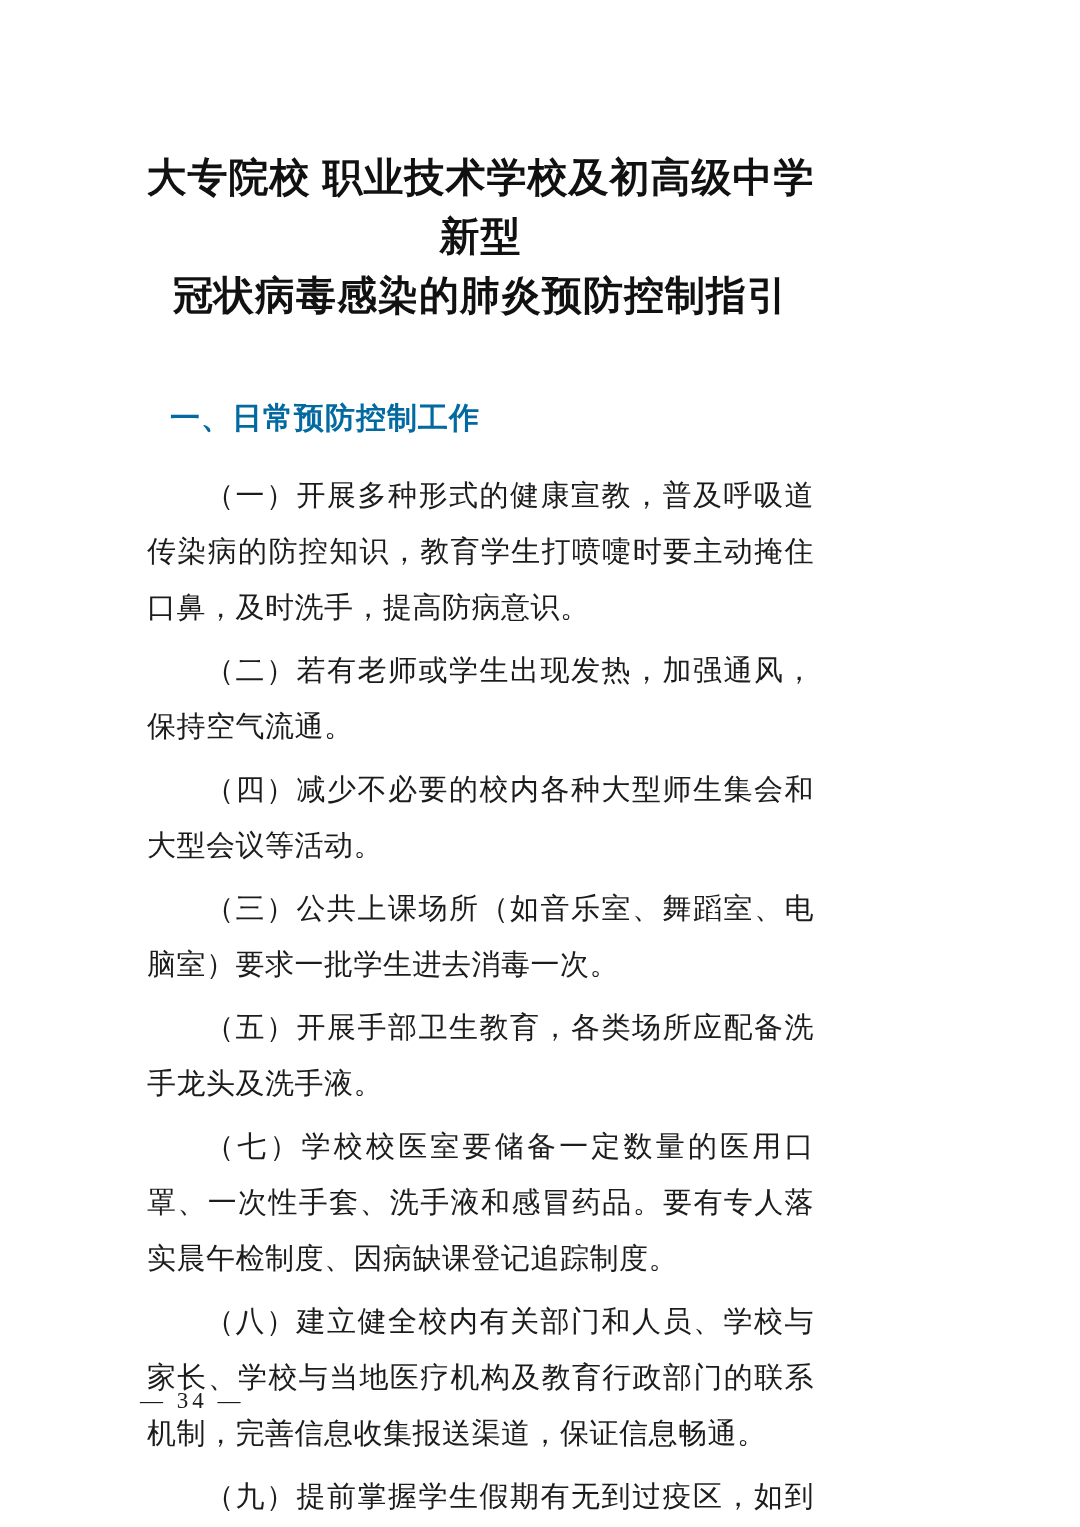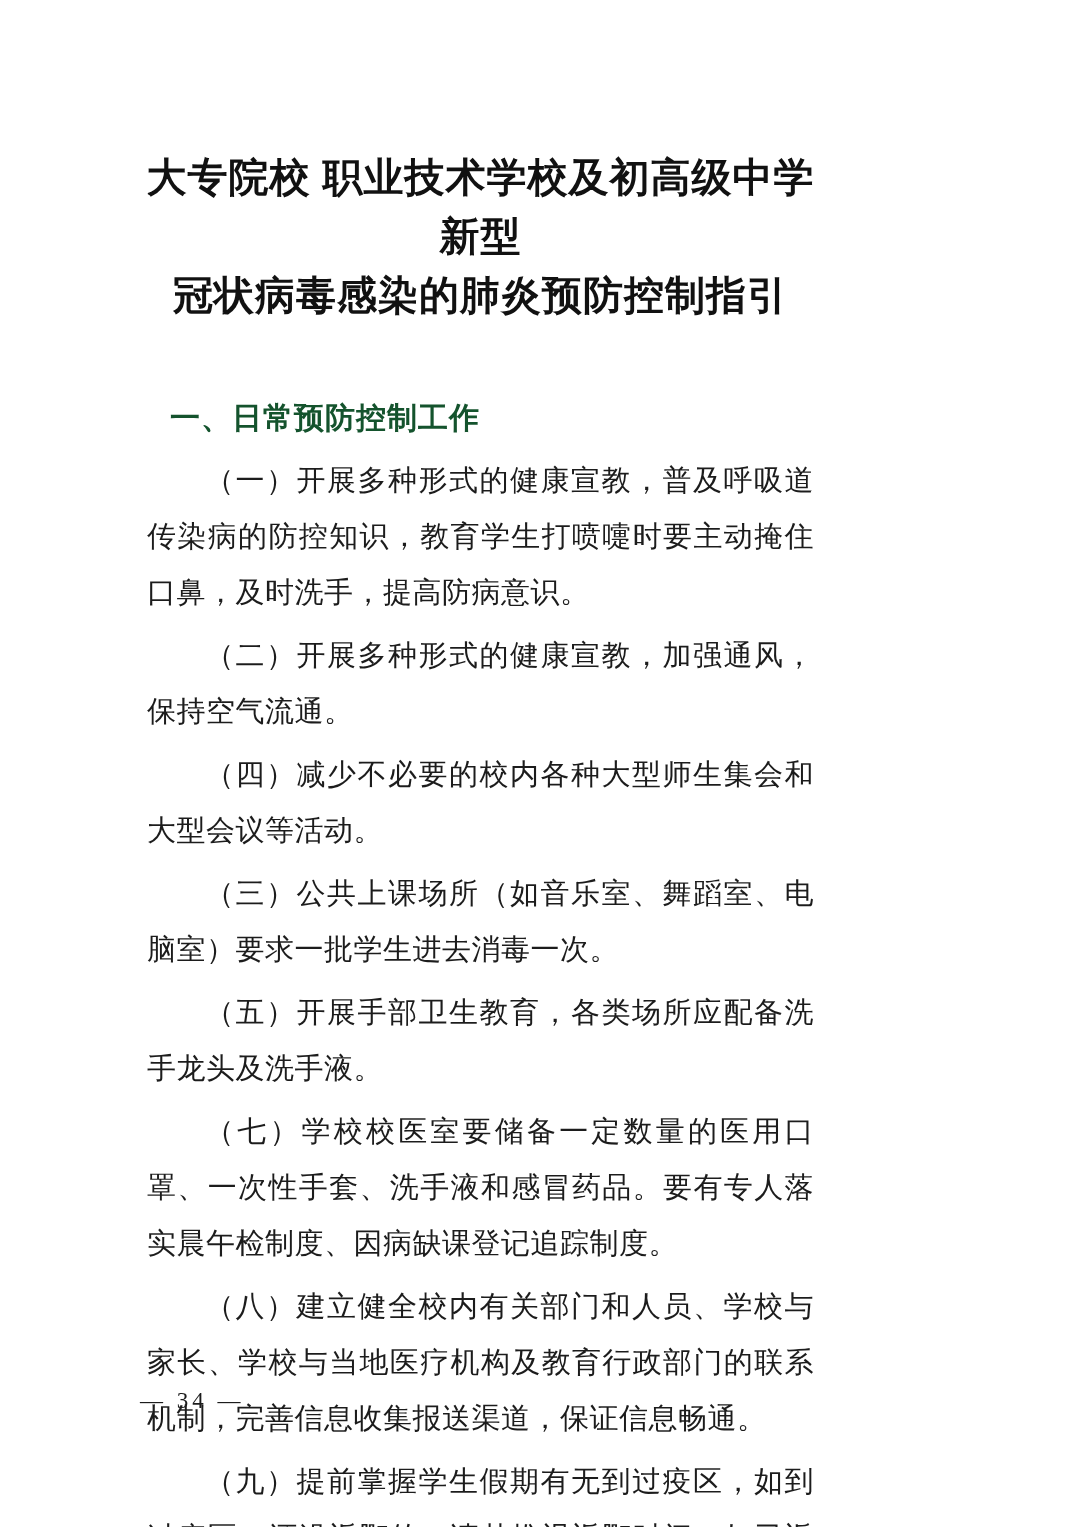--- a/index.html
+++ b/index.html
@@ -36,22 +36,22 @@
     letter-spacing: 1px;
   }
   .doc-title .title-line {
     display: block;
   }
   .section-heading {
     font-family: "Liberation Sans", sans-serif;
     font-weight: 700;
     font-size: 30px;
     line-height: 38px;
-    color: #14532d;
-    margin: 0 0 15px 0;
+    color: #0369a1;
+    margin: 0 0 30px 0;
     text-indent: 1em;
     letter-spacing: 1px;
   }
   .body-text p {
     margin: 7px;
     font-size: 29px;
     line-height: 56px;
     text-align: justify;
     text-justify: inter-ideograph;
     text-indent: 2em;
@@ -74,21 +74,21 @@
 
   <h1 class="doc-title">
     <span class="title-line">大专院校 职业技术学校及初高级中学新型</span>
     <span class="title-line">冠状病毒感染的肺炎预防控制指引</span>
   </h1>
 
   <h2 class="section-heading">一、日常预防控制工作</h2>
 
   <div class="body-text">
     <p>（一）开展多种形式的健康宣教，普及呼吸道传染病的防控知识，教育学生打喷嚏时要主动掩住口鼻，及时洗手，提高防病意识。</p>
-    <p>（二）开展多种形式的健康宣教，加强通风，保持空气流通。</p>
+    <p>（二）若有老师或学生出现发热，加强通风，保持空气流通。</p>
     <p>（四）减少不必要的校内各种大型师生集会和大型会议等活动。</p>
     <p>（三）公共上课场所（如音乐室、舞蹈室、电脑室）要求一批学生进去消毒一次。</p>
     <p>（五）开展手部卫生教育，各类场所应配备洗手龙头及洗手液。</p>
     <p>（七）学校校医室要储备一定数量的医用口罩、一次性手套、洗手液和感冒药品。要有专人落实晨午检制度、因病缺课登记追踪制度。</p>
     <p>（八）建立健全校内有关部门和人员、学校与家长、学校与当地医疗机构及教育行政部门的联系机制，完善信息收集报送渠道，保证信息畅通。</p>
     <p>（九）提前掌握学生假期有无到过疫区，如到过疫区，还没返鄂的，请其推迟返鄂时间。如已返鄂的，请其到隔离留验场所</p>
   </div>
 
   <div class="page-number">— 34 —</div>
 

